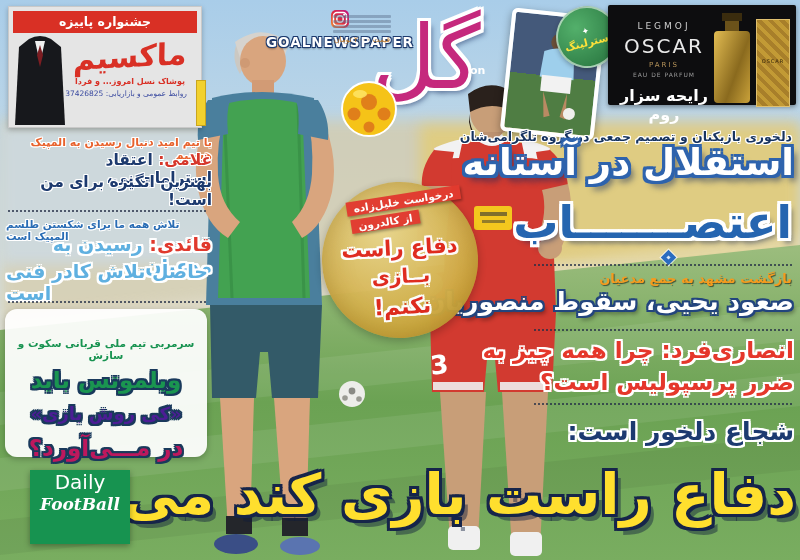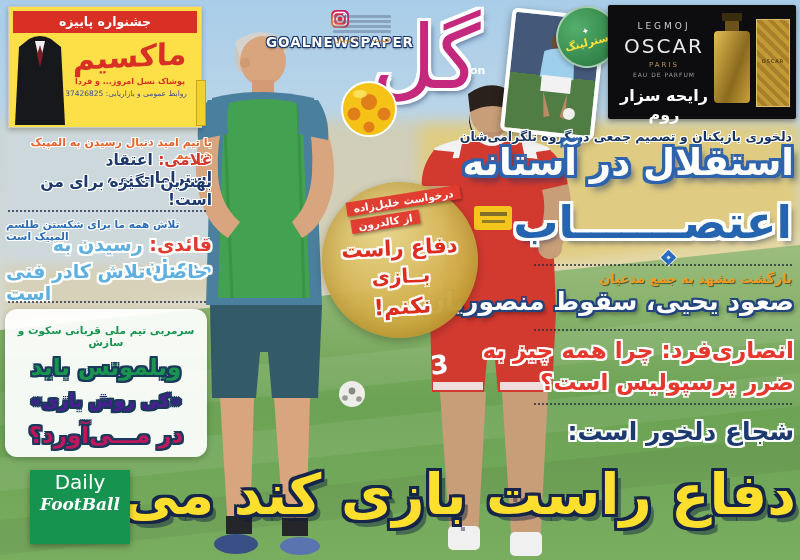--- a/index.html
+++ b/index.html
@@ -25,37 +25,37 @@
 
   
   .ig-row{display:flex;align-items:center;gap:5px;direction:ltr;}
   .ig-text{font-size:13.5px;font-weight:bold;color:#fff;letter-spacing:1px;
            text-shadow:-1px -1px 0 #1d3a6e,1px -1px 0 #1d3a6e,-1px 1px 0 #1d3a6e,1px 1px 0 #1d3a6e,0 2px 2px rgba(0,0,0,.4);}
   .logo-fa{font-size:88px;font-weight:normal;color:#c5297d;line-height:.95;}
   .info-bar{height:3px;margin:2px 0;background:rgba(90,110,140,.45);border-radius:1px;}
   .price{font-size:7.5px;color:#b8762a;text-align:center;}
 
   
-  .maxim{left:8px;top:6px;width:192px;height:120px;background:#fde047;border:1px solid #c9c9c9;
+  .maxim{left:8px;top:6px;width:192px;height:120px;background:#e5e5e5;border:1px solid #c9c9c9;
          box-shadow:0 2px 5px rgba(0,0,0,.25);text-decoration:underline;}
   .maxim-banner{position:absolute;left:4px;right:4px;top:4px;height:22px;background:#d93025;
                 color:#fff;font-weight:bold;font-size:12.5px;text-align:center;line-height:22px;}
   .maxim-brand{position:absolute;right:14px;top:32px;font-size:30px;font-weight:bold;color:#d93025;
                transform:rotate(-3deg) skewX(-4deg);}
   .maxim-tag{position:absolute;right:16px;top:70px;font-size:8px;color:#d93025;font-weight:bold;}
   .maxim-contact{position:absolute;right:14px;top:82px;font-size:7.5px;color:#3a4aa0;}
   .maxim-band{position:absolute;left:4px;right:4px;bottom:4px;height:25px;background:#d93025;
               display:flex;align-items:center;justify-content:space-evenly;direction:ltr;overflow:hidden;}
   .maxim-band .slash{position:absolute;left:-14px;top:-6px;width:34px;height:40px;background:#fff;
               transform:rotate(22deg);}
   .maxim-pct{font-size:17px;font-weight:bold;color:#fff;z-index:1;}
   .maxim-off{font-size:12.5px;font-weight:bold;color:#fff;z-index:1;}
   .ministrip{left:196px;top:80px;width:8px;height:44px;background:#f2d12e;border:1px solid #c9a51e;}
 
-  .oscar{left:608px;top:5px;width:188px;height:114px;background:#0d0d0f;border-radius:2px;
+  .oscar{left:608px;top:5px;width:188px;height:100px;background:#0d0d0f;border-radius:2px;
          box-shadow:0 2px 5px rgba(0,0,0,.4);direction:ltr;}
   .oscar-txt{position:absolute;left:8px;top:16px;width:96px;text-align:center;color:#ddd;}
   .oscar-l1{font-size:9px;letter-spacing:3px;color:#cfcfcf;}
   .oscar-brand{font-size:20px;letter-spacing:2px;color:#e9e9e9;margin-top:3px;}
   .oscar-l3{font-size:7px;letter-spacing:2px;color:#b5935a;margin-top:3px;}
   .oscar-l4{font-size:6px;letter-spacing:1px;color:#9a9a9a;margin-top:2px;}
   .oscar-fa{font-size:16px;font-weight:bold;color:#fff;margin-top:8px;direction:rtl;}
   .bottle{position:absolute;left:106px;top:26px;width:36px;height:72px;border-radius:4px;
           background:linear-gradient(110deg,#e2bc52,#8a6a1e 60%,#caa23a);}
   .bottle:before{content:"";position:absolute;left:11px;top:-12px;width:14px;height:12px;background:#6b521a;}
@@ -300,21 +300,21 @@
   <div class="abs b o-w1" style="left:6px;top:218px;width:206px;text-align:left;font-size:10.5px;color:#2a6db5;">تلاش همه ما برای شکستن طلسم المپیک است</div>
   <div class="abs b o-w2" style="left:6px;top:233px;width:206px;text-align:right;font-size:19px;">
     <span style="color:#e0392d;">قائدی:</span>
     <span style="color:#5fb0e0;">رسیدن به مدعیان</span>
   </div>
   <div class="abs b o-w2" style="left:6px;top:260px;width:206px;text-align:left;font-size:19px;color:#5fb0e0;">حاصل تلاش کادر فنی است</div>
 
   <div class="abs sep" style="left:8px;top:301px;width:198px;"></div>
 
   <div class="abs wbox">
-    <div class="b" style="font-size:10.5px;color:#179350;padding-top:15px;">سرمربی تیم ملی قربانی سکوت و سازش</div>
+    <div class="b" style="font-size:10.5px;color:#179350;padding-top:8px;margin-top:20px;">سرمربی تیم ملی قربانی سکوت و سازش</div>
     <div class="b o-n2" style="font-size:23px;color:#1a9550;line-height:34px;margin-top:2px;">ویلموتس باید</div>
     <div class="b o-n2" style="font-size:18px;color:#4c1d95;line-height:34px;">«کی روش بازی»</div>
     <div class="b o-n2" style="font-size:23px;color:#be185d;line-height:34px;">در مـــی‌آورد؟</div>
   </div>
 
   <div class="abs badge">
     <div class="ribbon" style="top:12px;right:14px;">درخواست خلیل‌زاده</div>
     <div class="ribbon" style="top:32px;right:56px;">از کالدرون</div>
     <div class="badge-line o-w2" style="top:54px;font-size:21px;">دفاع راست</div>
     <div class="badge-line o-w2" style="top:82px;font-size:20px;letter-spacing:5px;">بــازی</div>

